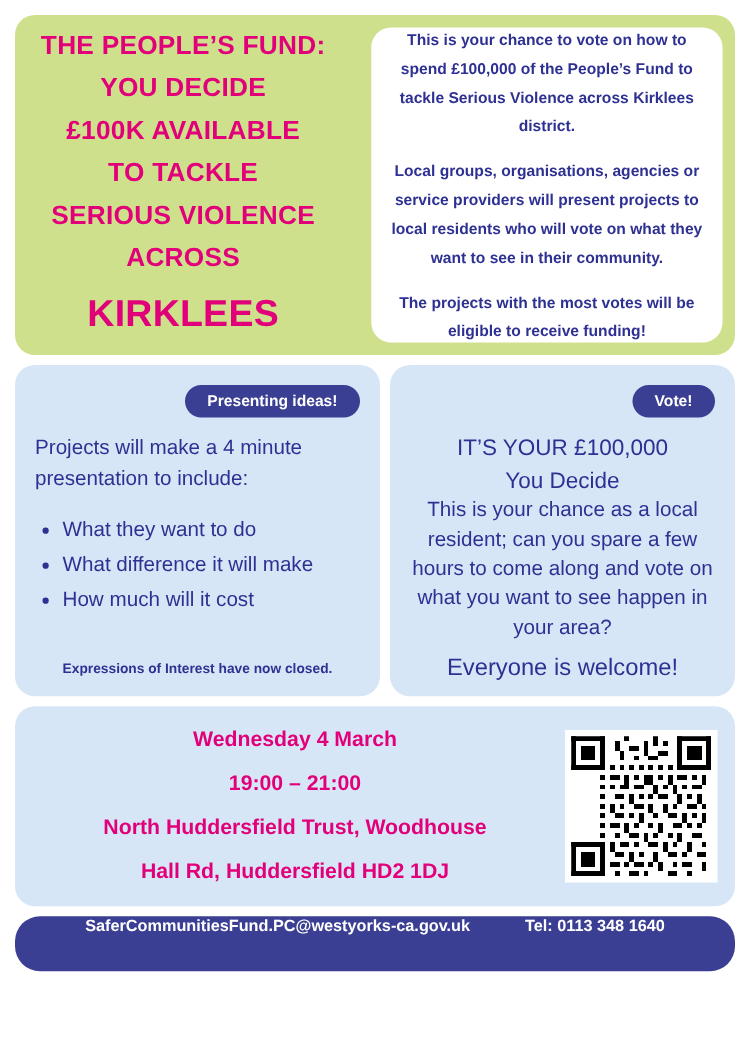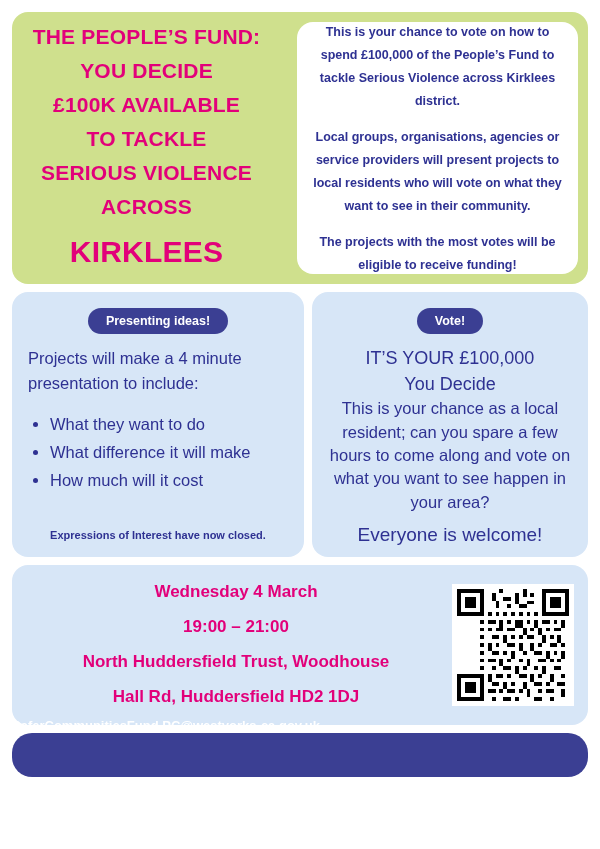--- a/index.html
+++ b/index.html
@@ -106,21 +106,21 @@
     display: inline-block;
     background: #3b3f93;
     color: #ffffff;
     font-weight: bold;
     font-size: 12.5px;
     border-radius: 14px;
     padding: 6px 18px;
     margin: 2px auto 12px auto;
   }
   .pill-wrap {
-    text-align: center;
+    text-align: right;
     text-decoration: underline;
   }
   .panel-text {
     color: #2e3192;
     font-size: 16.5px;
     line-height: 1.5;
   }
   .panel-left .panel-text {
     text-align: left;
   }
@@ -201,21 +201,20 @@
     background: #3b3f93;
     border-radius: 20px;
     height: 44px;
     display: flex;
     align-items: flex-start;
     justify-content: center;
     gap: 44px;
     color: #ffffff;
     font-weight: bold;
     font-size: 13px;
-    flex-direction: column;
   }
   .footer a {
     color: #ffffff;
     text-decoration: none;
   }
 </style>
 </head>
 <body>
 
 <div class="poster">

